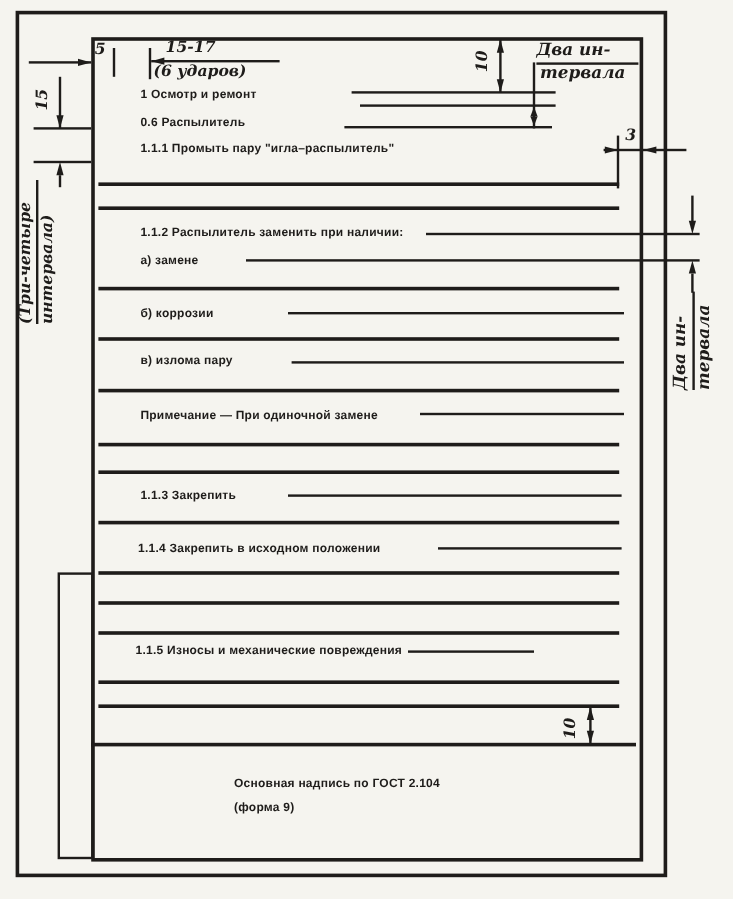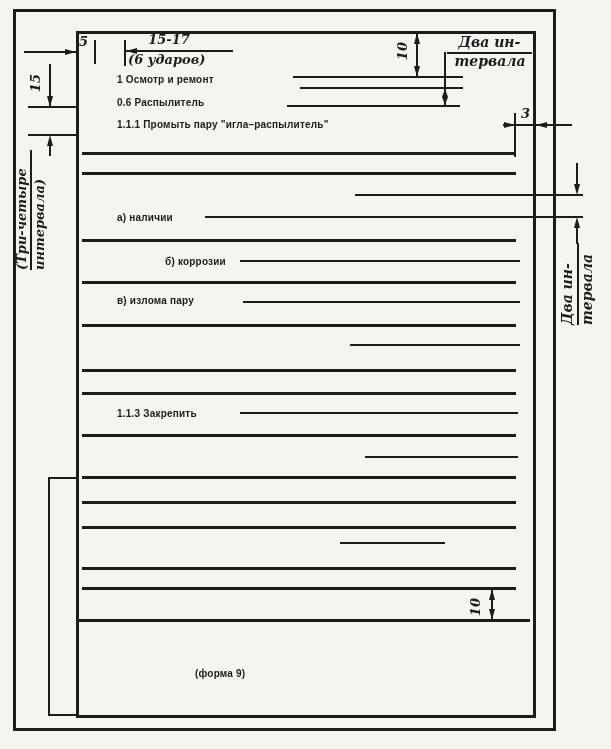--- a/index.html
+++ b/index.html
@@ -8,21 +8,21 @@
         font-family:"Liberation Sans",sans-serif;color:var(--ink);}
   .abs{position:absolute;}
   .stroke{position:absolute;background:var(--ink);}
   .box{position:absolute;border:3px solid var(--ink);background:transparent;}
   .rule{position:absolute;background:var(--ink);}
   .doc-text{position:absolute;font:700 10px "Liberation Sans",sans-serif;letter-spacing:.2px;
             color:var(--ink);white-space:nowrap;}
   .dimlabel{position:absolute;font:italic 600 13px "DejaVu Serif",serif;color:var(--ink);
             white-space:nowrap;line-height:1.25;}
   .rot{transform:rotate(-90deg);}
-  .center{text-align:center;}
+  .center{text-align:left;}
   .uline{border-bottom:2px solid var(--ink);}
   
   .arr{position:absolute;width:0;height:0;}
   .arr-r{border-top:3.5px solid transparent;border-bottom:3.5px solid transparent;border-left:11px solid var(--ink);}
   .arr-l{border-top:3.5px solid transparent;border-bottom:3.5px solid transparent;border-right:11px solid var(--ink);}
   .arr-u{border-left:3.5px solid transparent;border-right:3.5px solid transparent;border-bottom:11px solid var(--ink);}
   .arr-d{border-left:3.5px solid transparent;border-right:3.5px solid transparent;border-top:11px solid var(--ink);}
   .arr-u.sm{border-left-width:3px;border-right-width:3px;border-bottom-width:8px;}
   .arr-d.sm{border-left-width:3px;border-right-width:3px;border-top-width:8px;}
 </style>
@@ -62,25 +62,30 @@
       <div class="rule" style="left: 243px; top: 301px; width: 277px; height: 2px;"></div>
       <div class="rule" style="left: 350px; top: 344px; width: 170px; height: 2px;"></div>
       <div class="rule" style="left: 240px; top: 412px; width: 278px; height: 2px;"></div>
       <div class="rule" style="left: 365px; top: 456px; width: 153px; height: 2px;"></div>
       <div class="rule" style="left: 340px; top: 542px; width: 105px; height: 2px;"></div>
     </div>
 
   <div class="doc-text" style="left:117px;top:74px;">1  Осмотр и ремонт</div>
   <div class="doc-text" style="left:117px;top:97px;">0.6 Распылитель</div>
   <div class="doc-text" style="left:117px;top:119px;">1.1.1 Промыть пару "игла–распылитель"</div>
-  <div class="doc-text" style="left:117px;top:212px;">а)  наличии</div>
-  <div class="doc-text" style="left:117px;top:256px;margin-left:48px;">б)  коррозии</div>
+  <div class="doc-text" style="left:117px;top:189px;">1.1.2 Распылитель заменить при наличии:</div>
+  <div class="doc-text" style="left:117px;top:212px;">а)  замене</div>
+  <div class="doc-text" style="left:117px;top:256px;">б)  коррозии</div>
   <div class="doc-text" style="left:117px;top:295px;">в)  излома пару</div>
+  <div class="doc-text" style="left:117px;top:341px;">Примечание — При одиночной замене</div>
   <div class="doc-text" style="left:117px;top:408px;">1.1.3 Закрепить</div>
+  <div class="doc-text" style="left:115px;top:452px;">1.1.4 Закрепить в исходном положении</div>
+  <div class="doc-text" style="left:113px;top:537px;">1.1.5 Износы и механические повреждения</div>
 
+  <div class="doc-text" style="left:195px;top:648px;">Основная надпись по ГОСТ 2.104</div>
   <div class="doc-text" style="left:195px;top:668px;">(форма 9)</div>
 
   <div class="stroke" style="left:24px;top:51px;width:52px;height:2px;"></div>
   <div class="arr arr-r" style="left:65px;top:48.5px;"></div>
   <div class="dimlabel" style="left:79px;top:34px;">5</div>
   <div class="stroke" style="left:94px;top:40px;width:2px;height:24px;"></div>
 
   <div class="stroke" style="left:124px;top:40px;width:2px;height:26px;"></div>
   <div class="arr arr-l" style="left:126px;top:47.5px;"></div>
   <div class="stroke" style="left:126px;top:50px;width:107px;height:2px;"></div>

